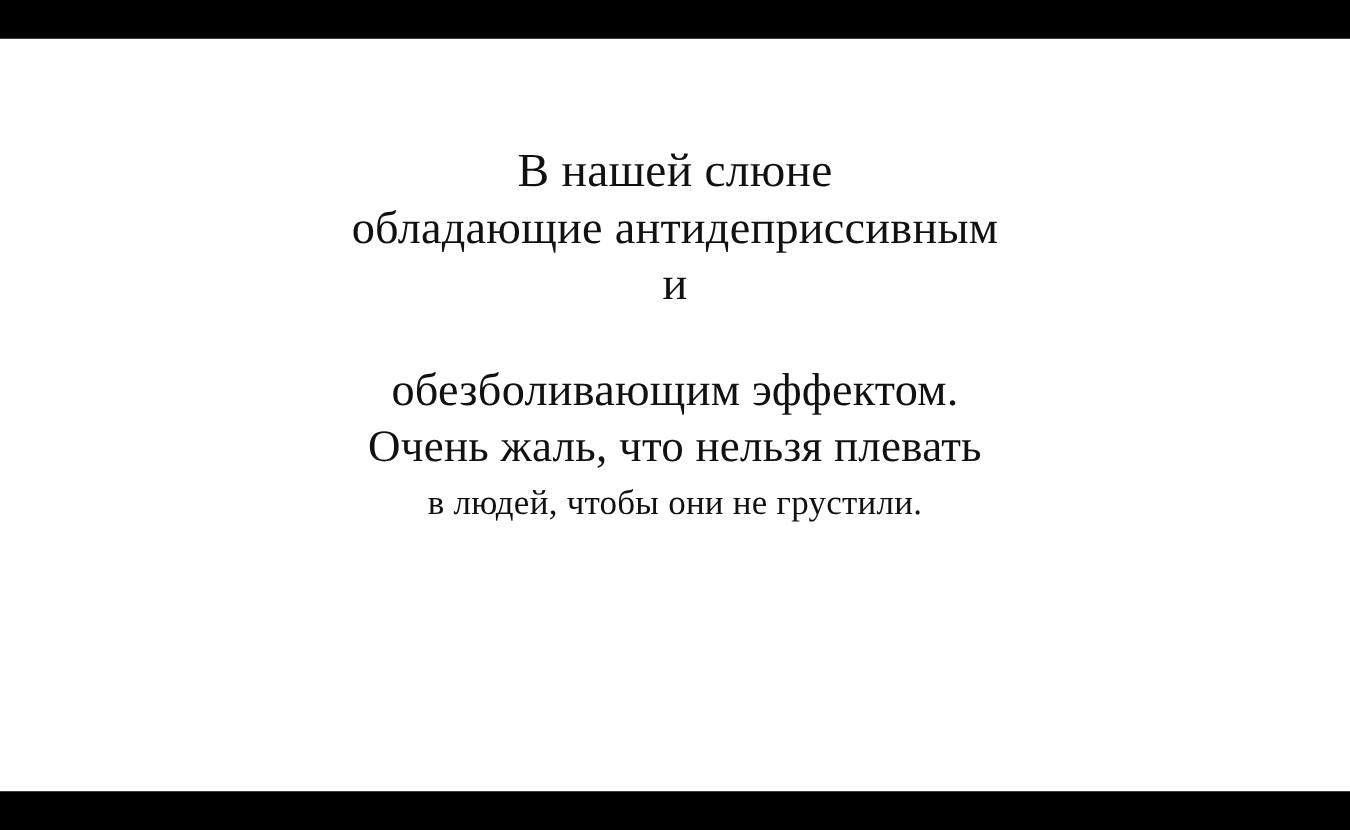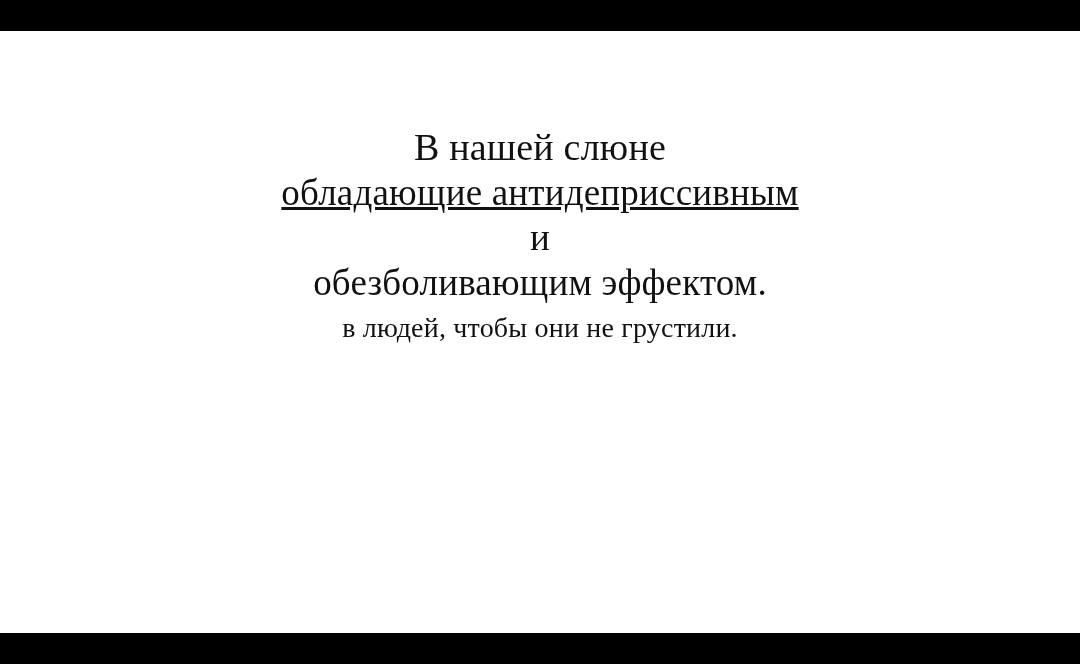--- a/index.html
+++ b/index.html
@@ -23,49 +23,50 @@
     position: absolute;
     left: 0;
     top: 31px;
     width: 1080px;
     height: 602px;
     background: #ffffff;
   }
   .quote-block {
     position: absolute;
     left: 0;
-    top: 16px;
+    top: 6px;
     width: 1080px;
     padding-top: 78px;
     box-sizing: border-box;
     text-align: center;
   }
   .line {
     display: block;
     color: #111111;
     font-family: "Liberation Serif", serif;
     font-size: 37px;
     line-height: 45px;
     letter-spacing: 0.2px;
     white-space: pre;
   }
   .line.l1 { font-size: 38px; }
   .line.l2 { font-size: 37px; }
-  .line.l3 { font-size: 37px; text-decoration: underline; }
+  .line.l3 { font-size: 37px; }
   .line.l4 { font-size: 37px; }
-  .line.l5 { font-size: 37px; }
+  .line.l5 { font-size: 37px; margin-top: 40px; }
   .line.l6 { font-size: 36px; }
   .line.l7 { font-size: 28px; }
 </style>
 </head>
 <body>
 
 <div class="canvas">
   <div class="card">
     <div class="quote-block">
       <span class="line l1">В нашей слюне</span>
       <span class="line l3">обладающие антидеприссивным</span>
       <span class="line l4">и</span>
       <span class="line l5">обезболивающим эффектом.</span>
+      <span class="line l6">Очень жаль, что нельзя плевать</span>
       <span class="line l7">в людей, чтобы они не грустили.</span>
     </div>
   </div>
 </div>
 
 </body></html>

